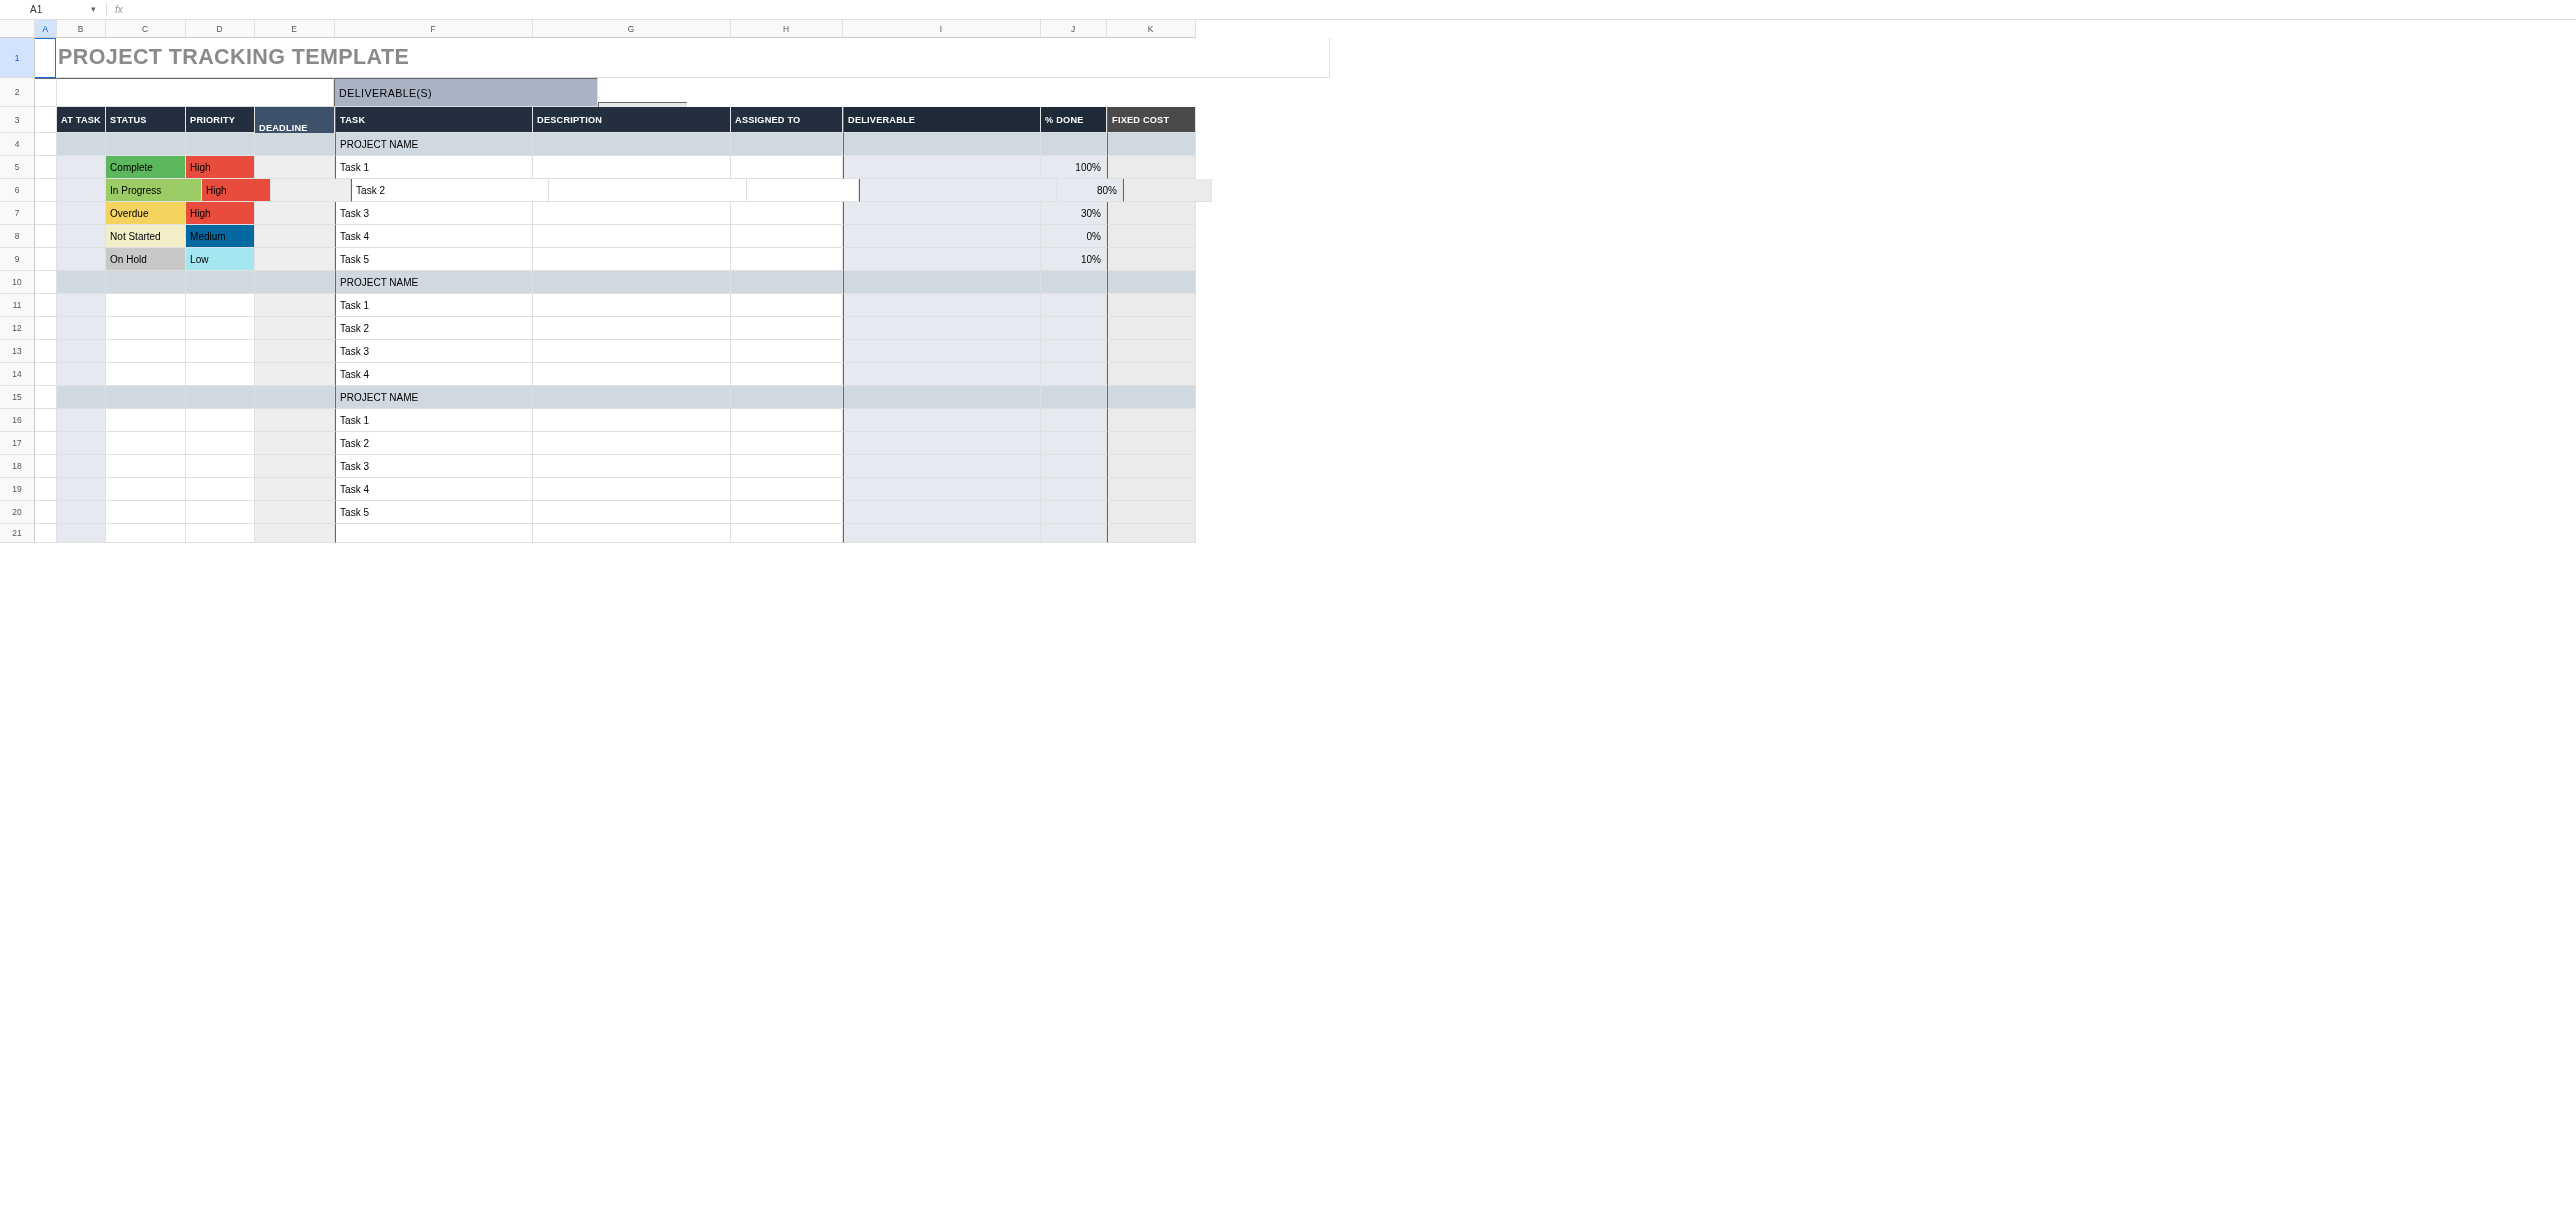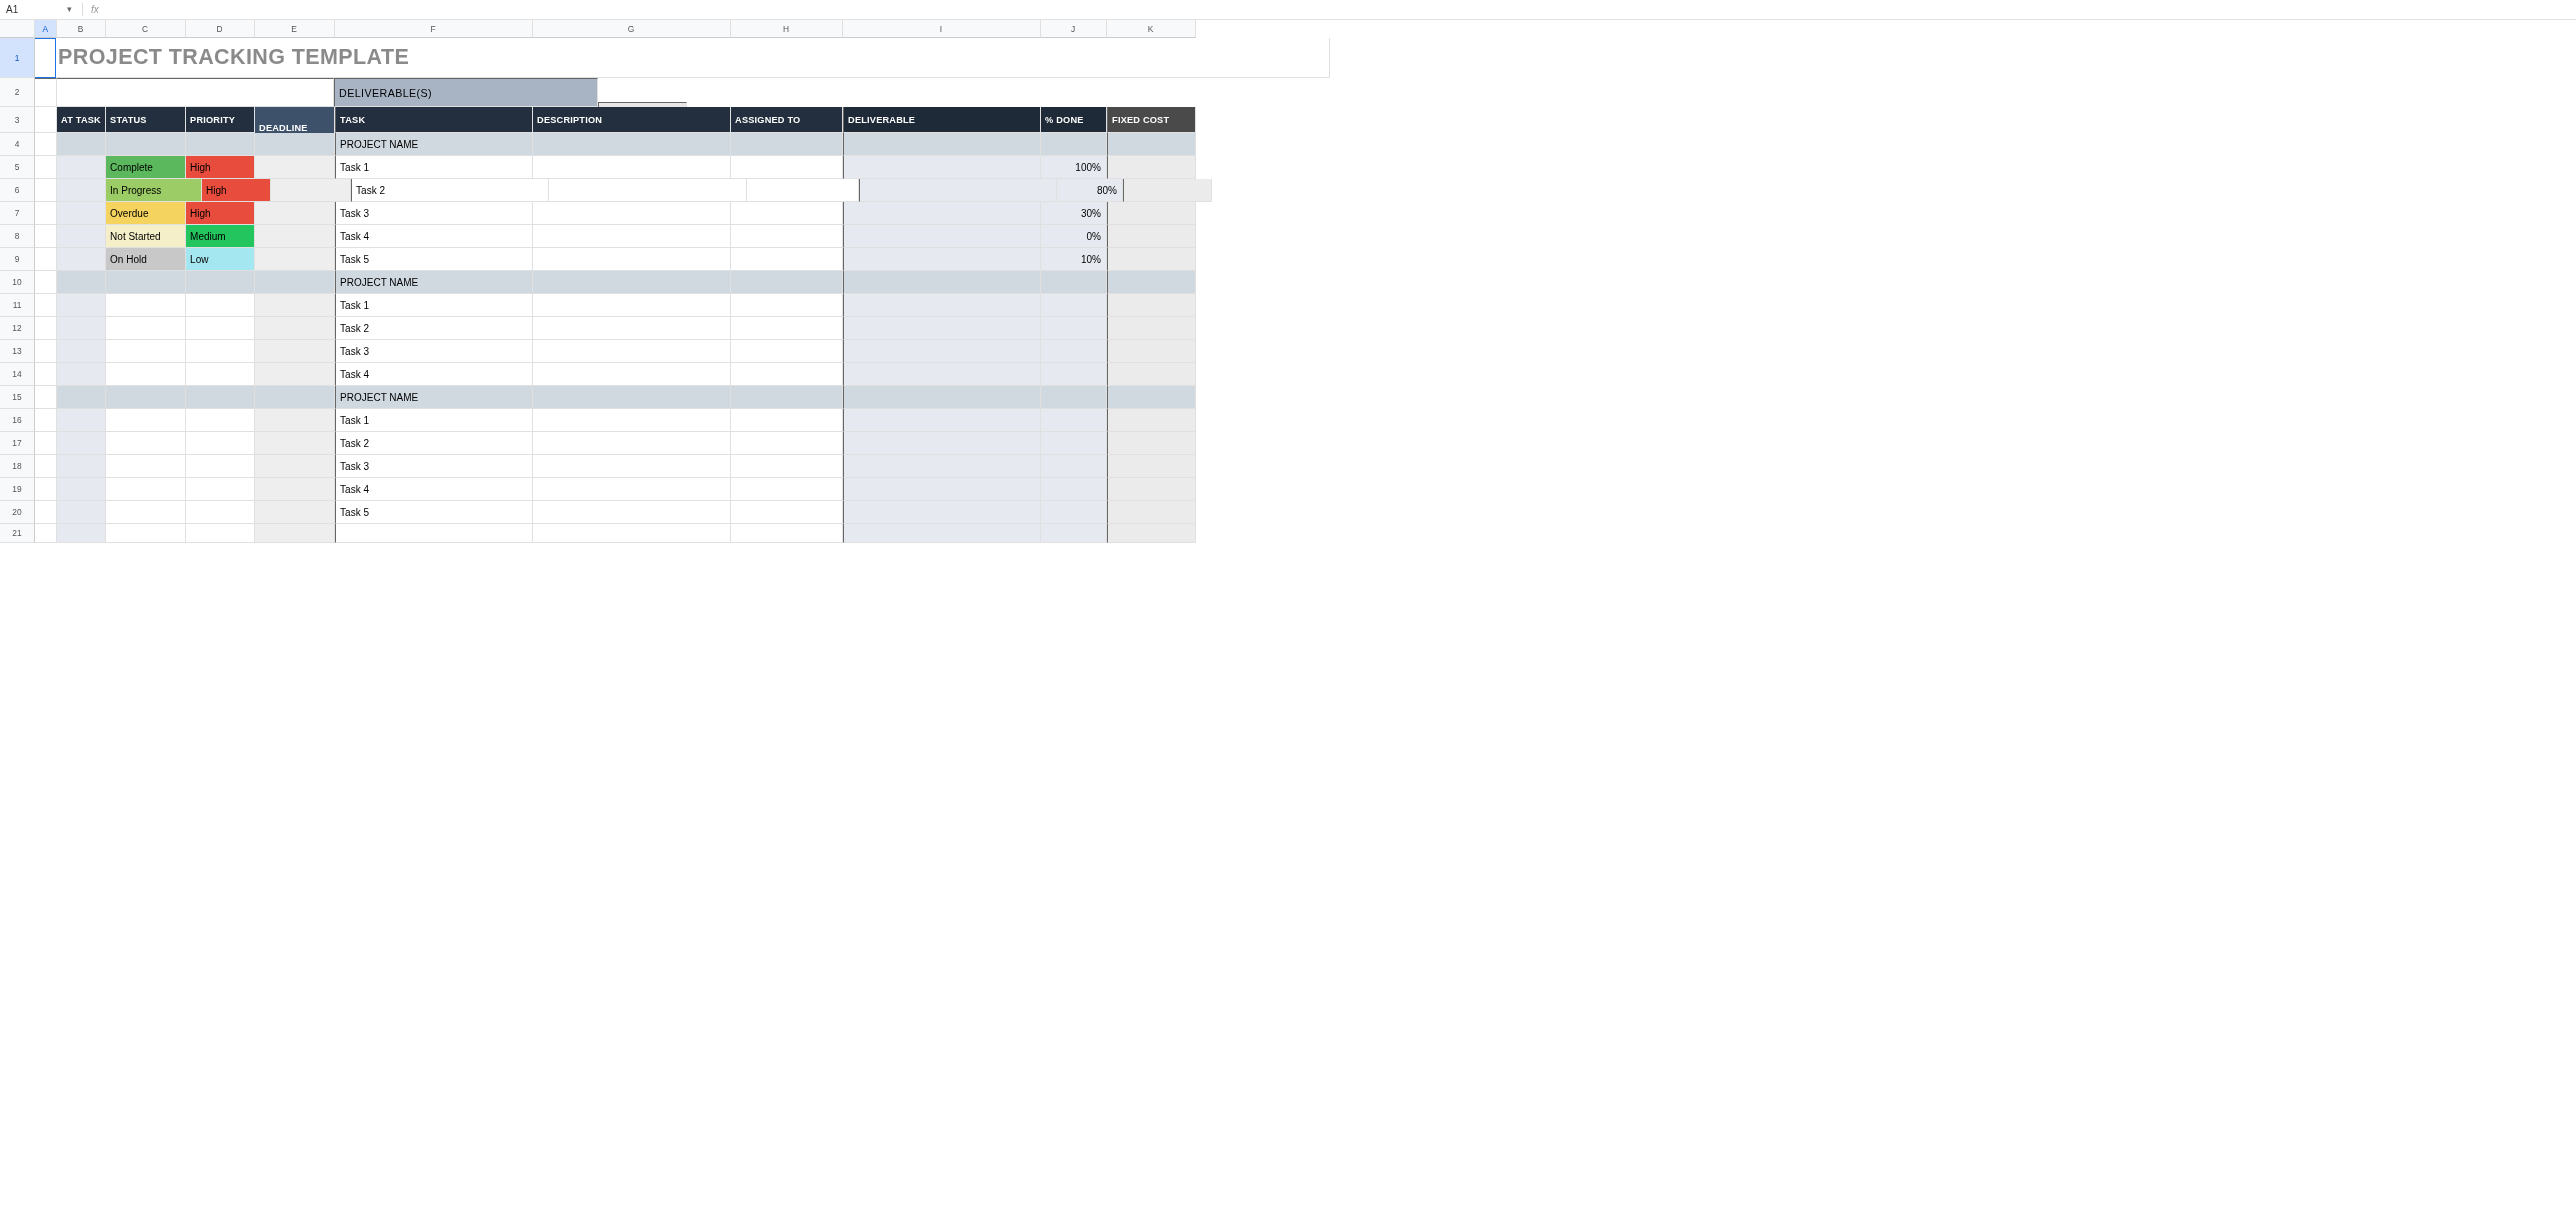--- a/index.html
+++ b/index.html
@@ -12,20 +12,21 @@
   border-bottom: 0.8px solid #e0e0e0;
   background: #fff;
   font-size: 10px;
 }
 .name-box {
   width: 61px;
   padding: 0 6.1px;
   border: none;
   font-size: 10px;
   color: #333;
+  margin-left: 24px;
 }
 .name-dropdown {
   color: #666;
   font-size: 7.7px;
   padding: 0 4.6px;
   cursor: pointer;
 }
 .fx-divider { width: 0.8px; height: 13.8px; background: #ddd; margin: 0 4.6px; }
 .fx-label { color: #999; font-style: italic; font-size: 10px; padding: 0 3.1px; }
 
@@ -114,21 +115,21 @@
 .lt-gray { background: #eeeeee; }
 .lt-gray2 { background: #ebebeb; }
 .right-align { justify-content: flex-end; }
 
 .status-complete { background: #5bb85d; }
 .status-inprogress { background: #9ccc65; }
 .status-overdue { background: #f4d35e; }
 .status-notstarted { background: #f4efc8; }
 .status-onhold { background: #c8c8c8; }
 .priority-high { background: #e74c3c; }
-.priority-medium { background: #22c55e; }
+.priority-medium { background: #0369a1; }
 .priority-low { background: #a4e7f0; }
 
 .thick-border-top { border-top: 1.5px solid #666; }
 .thick-border-left { border-left: 1.5px solid #666; }
 
 .sheet-main { overflow: auto; flex: 1; }
 </style>
 </head>
 <body>
 

